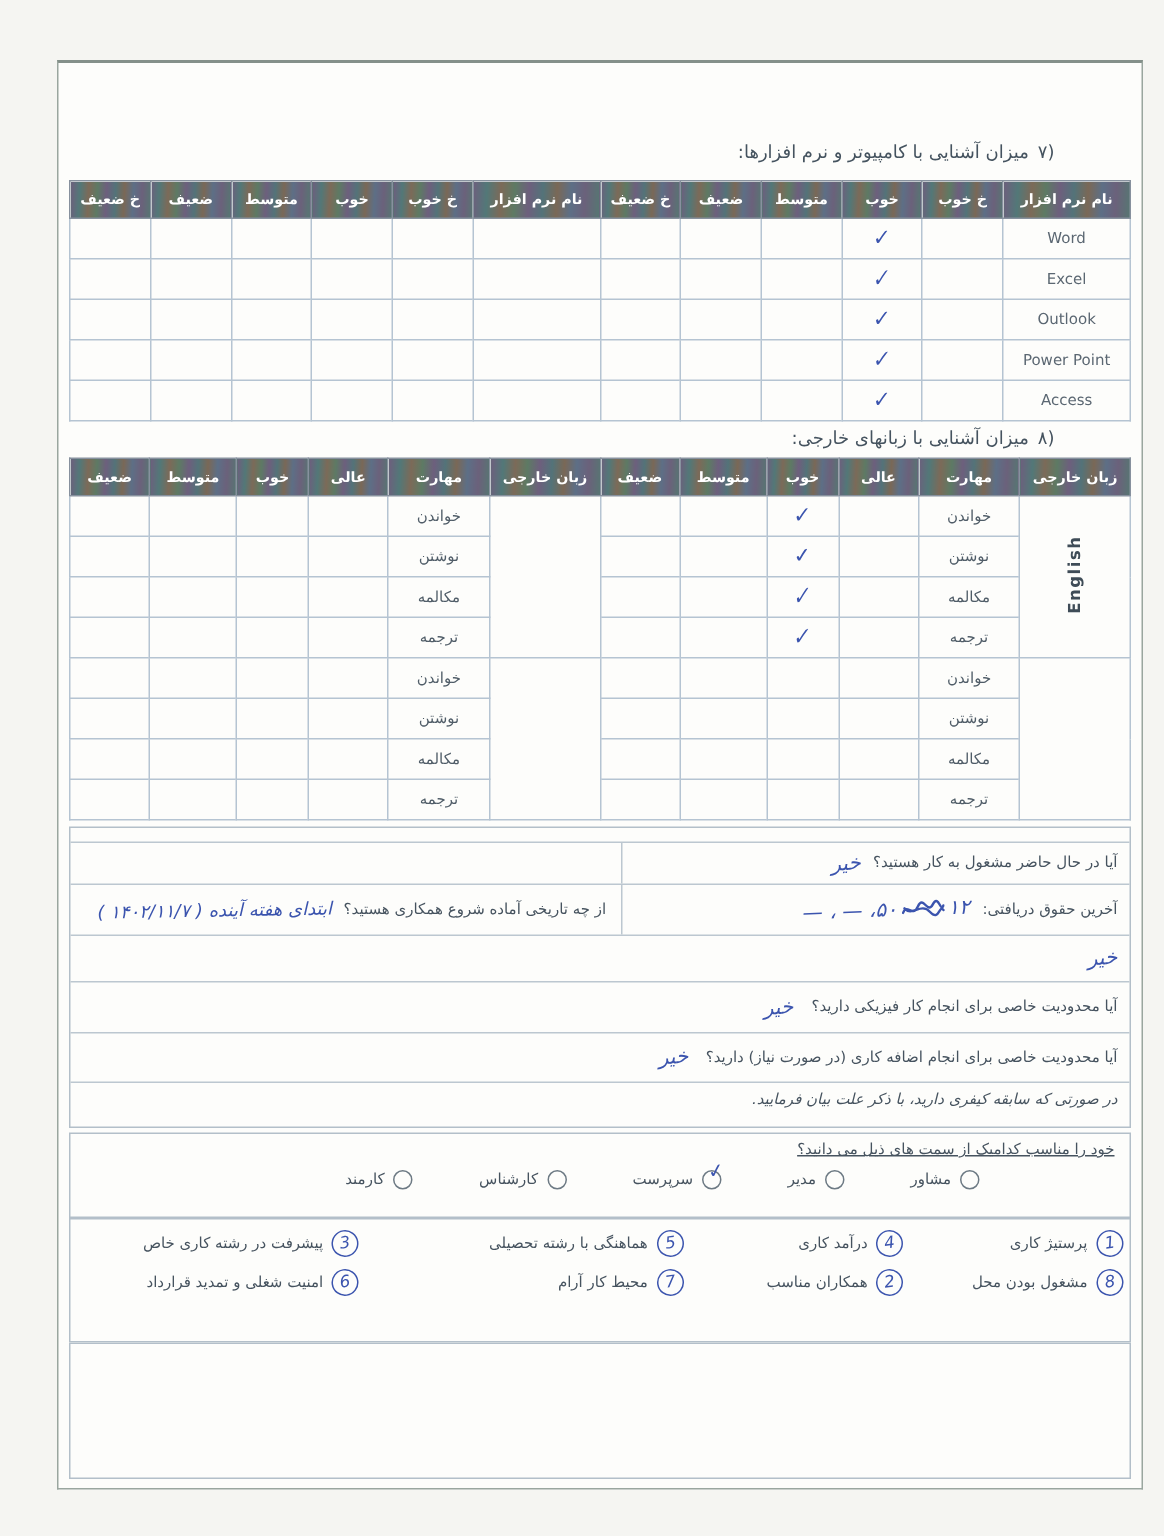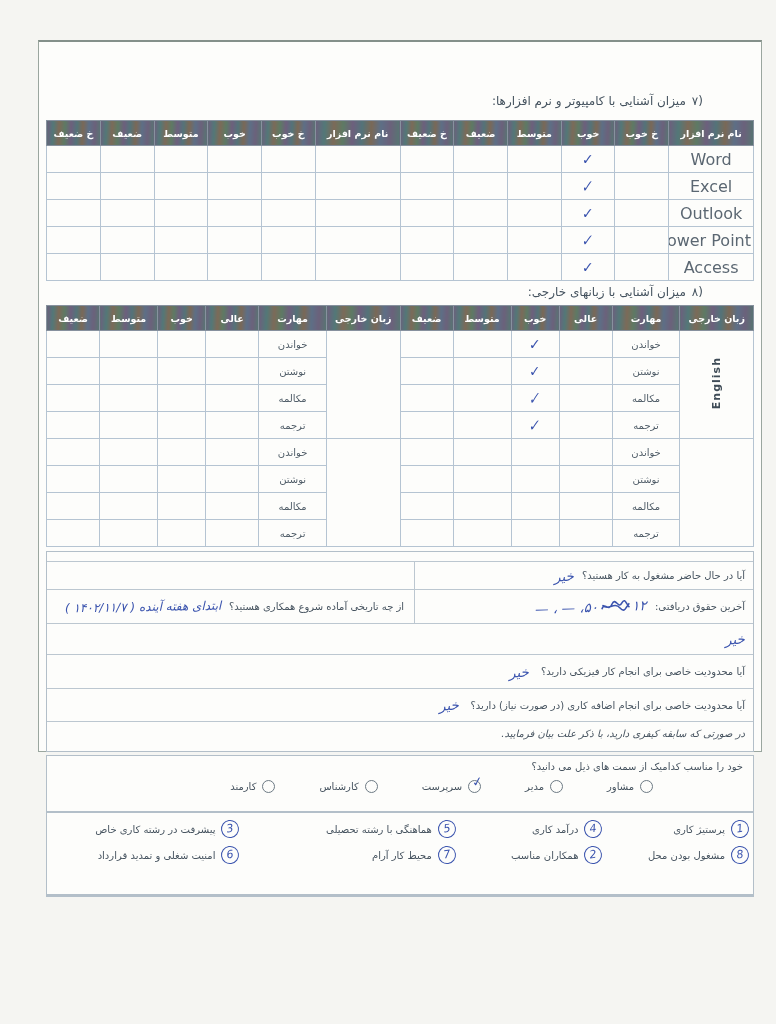--- a/index.html
+++ b/index.html
@@ -3,21 +3,21 @@
 <meta charset="utf-8">
 <style>
   html,body{margin:0;padding:0;}
   body{
     width:776px;height:1024px;position:relative;
     background:#f5f5f2;
     font-family:"DejaVu Sans",sans-serif;
     -webkit-font-smoothing:antialiased;
   }
   .page{
-    position:absolute;left:38px;top:40px;width:724px;height:712px;
+    position:absolute;left:38px;top:40px;width:724px;height:953px;
     background:#fdfdfb;
     border:1px solid #9aa69f;
     border-top:2px solid #84908a;
     box-sizing:border-box;
     direction:rtl;
   }
   .sec-title{
     position:absolute;right:58px;
     font-size:12px;color:#45535f;letter-spacing:.2px;
     white-space:nowrap;
@@ -34,21 +34,21 @@
     text-align:center;padding:0 2px;
     overflow:hidden;white-space:nowrap;
   }
   thead.band th{
     border:1px solid #87919e;
     color:#fff;font-size:9.5px;font-weight:bold;
     height:24px;
     background:linear-gradient(93deg,#6d5f7d 0%,#527878 11%,#7c6a58 22%,#5d7a64 33%,#6d5f7d 44%,#537379 55%,#7a6856 66%,#5d6f86 77%,#6b617b 88%,#567672 100%);
   }
   .t7 tbody td{height:26px;}
-  .t7 td.name{font-size:16px;color:#5b6772;}
+  .t7 td.name{font-size:10px;color:#5b6772;}
   .t8 tbody td{height:26px;}
   .t8 td.skill{font-size:10px;color:#505d68;}
   .lang-cell span{
     display:inline-block;writing-mode:vertical-rl;transform:rotate(180deg);
     font-size:11px;color:#3f4c57;letter-spacing:1px;font-weight:bold;
   }
   .check{
     display:inline-block;color:#3b54ae;font-size:14px;font-weight:bold;
     transform:rotate(-6deg) skewX(-8deg);
   }
@@ -82,21 +82,21 @@
   .radio .rcheck{
     position:absolute;top:-7px;right:-3px;color:#3b54ae;font-size:13px;font-weight:bold;
     transform:rotate(-10deg);
   }
   .cnum{
     display:inline-block;width:16px;height:16px;flex:0 0 auto;
     border:1.5px solid #3b54ae;border-radius:50%;
     color:#3b54ae;font-size:11px;font-style:italic;text-align:center;line-height:15px;
     transform:rotate(-8deg);
   }
-  .ptitle{font-size:10px;color:#46535f;padding:5px 10px 0 0;}
+  .ptitle{font-size:10px;color:#46535f;padding:5px 10px 0 0;text-decoration:underline;}
   .prow{display:flex;direction:rtl;padding:0 4px;}
 </style>
 </head>
 <body>
 
 <div class="page">
 
   <div class="sec-title" style="top:52px;">
     <span class="num">٧)</span><span>میزان آشنایی با کامپیوتر و نرم افزارها:</span>
   </div>

